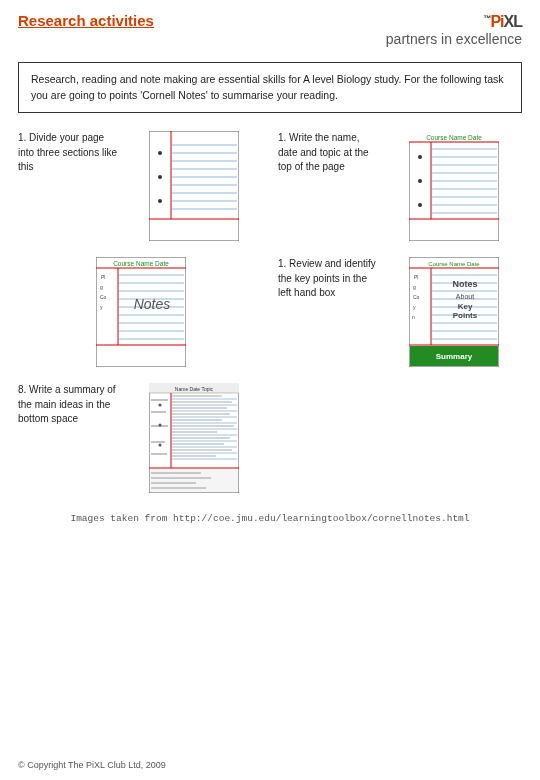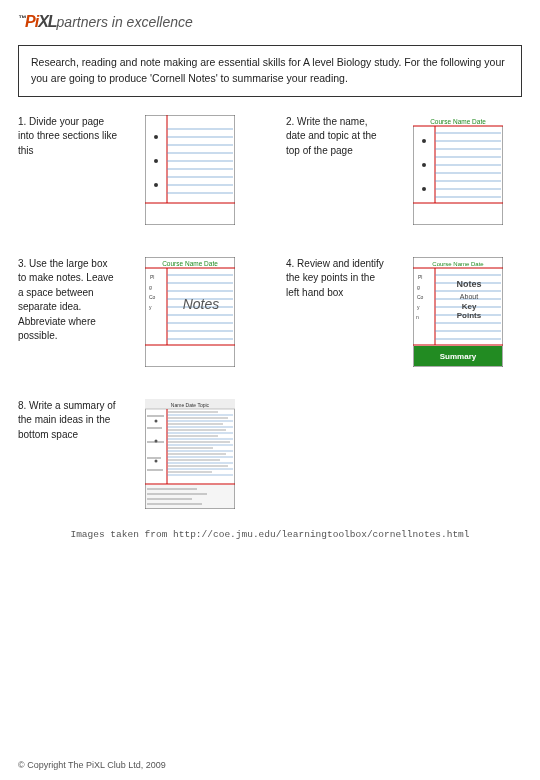--- a/index.html
+++ b/index.html
@@ -19,25 +19,25 @@
       padding: 12px 18px 0 18px;
     }
     #title {
       color: #d04000;
       font-size: 15px;
       font-weight: bold;
       text-decoration: underline;
     }
     #logo {
       display: flex;
+      flex-direction: column;
       align-items: flex-end;
       font-size: 9px;
       color: #444;
       line-height: 1.2;
-      font-style: italic;
     }
     #logo-main {
       font-size: 16px;
       font-weight: bold;
       color: #222;
       letter-spacing: -1px;
     }
     #logo-main span.tm { font-size: 8px; vertical-align: super; }
     #logo-main span.pi { color: #d04000; }
     #logo-main span.xl { color: #444; }
@@ -47,21 +47,21 @@
       margin: 14px 18px 10px 18px;
       border: 1.5px solid #333;
       padding: 9px 12px;
       font-size: 10.5px;
       line-height: 1.5;
     }
 
     .steps-grid {
       display: grid;
       grid-template-columns: 1fr 1fr;
-      gap: 16px;
+      gap: 0;
       padding: 0 10px;
       margin-top: 8px;
     }
     .step-cell {
       display: flex;
       flex-direction: row;
       align-items: flex-start;
       padding: 8px 6px 8px 8px;
     }
     .step-text {
@@ -117,30 +117,31 @@
       bottom: 10px;
       left: 18px;
       font-size: 9px;
       color: #555;
     }
   </style>
 </head>
 <body>
 
 <div id="header">
+  <div id="title">Research activities</div>
   <div id="logo">
     <div id="logo-main">
       <span class="tm">™</span><span class="pi">Pi</span><span class="xl">XL</span>
     </div>
     <div id="logo-sub">partners in excellence</div>
   </div>
 </div>
 
 <div id="intro-box">
-  <span>Research, reading and note making are essential skills for A level Biology study.  For the following your you are going to produce 'Cornell Notes' to summarise your reading.</span>
+  <span>Research, reading and note making are essential skills for A level Biology study.  For the following task you are going to points 'Cornell Notes' to summarise your reading.</span>
 </div>
 
 <div class="steps-grid">
 
   <div class="step-cell">
     <div class="step-text">1.  Divide your page into three sections like this</div>
     <div class="step-image">
 
       <svg class="cornell-simple" viewBox="0 0 90 110" xmlns="http://www.w3.org/2000/svg">
         <rect x="0" y="0" width="90" height="110" fill="white" stroke="#555" stroke-width="1"></rect>
@@ -160,21 +161,21 @@
         <line x1="22" y1="78" x2="88" y2="78" stroke="#6699cc" stroke-width="0.7"></line>
 
         <circle cx="11" cy="22" r="2" fill="#333"></circle>
         <circle cx="11" cy="46" r="2" fill="#333"></circle>
         <circle cx="11" cy="70" r="2" fill="#333"></circle>
       </svg>
     </div>
   </div>
 
   <div class="step-cell">
-    <div class="step-text">2.  Write the name, date and topic at the top of the page</div>
+    <div class="step-text">1.  Write the name, date and topic at the top of the page</div>
     <div class="step-image">
 
       <svg class="cornell-named" viewBox="0 0 90 110" xmlns="http://www.w3.org/2000/svg">
         <rect x="0" y="0" width="90" height="110" fill="white" stroke="#555" stroke-width="1"></rect>
 
         <rect x="0" y="0" width="90" height="11" fill="white"></rect>
         <text x="45" y="9" font-size="6.5" fill="#228B22" text-anchor="middle" font-family="Arial">Course Name  Date</text>
 
         <line x1="22" y1="11" x2="22" y2="88" stroke="#c00" stroke-width="1"></line>
 
@@ -193,21 +194,20 @@
         <line x1="22" y1="82" x2="88" y2="82" stroke="#6699cc" stroke-width="0.7"></line>
 
         <circle cx="11" cy="26" r="2" fill="#333"></circle>
         <circle cx="11" cy="50" r="2" fill="#333"></circle>
         <circle cx="11" cy="74" r="2" fill="#333"></circle>
       </svg>
     </div>
   </div>
 
   <div class="step-cell">
-    <div class="step-text">3.  Use the large box to make notes. Leave a space between separate idea. Abbreviate where possible.</div>
     <div class="step-image">
 
       <svg class="cornell-notes" viewBox="0 0 90 110" xmlns="http://www.w3.org/2000/svg">
         <rect x="0" y="0" width="90" height="110" fill="white" stroke="#555" stroke-width="1"></rect>
         <text x="45" y="9" font-size="6.5" fill="#228B22" text-anchor="middle" font-family="Arial">Course Name  Date</text>
         <line x1="0" y1="11" x2="90" y2="11" stroke="#c00" stroke-width="1"></line>
         <line x1="22" y1="11" x2="22" y2="88" stroke="#c00" stroke-width="1"></line>
         <line x1="0" y1="88" x2="90" y2="88" stroke="#c00" stroke-width="1"></line>
         <line x1="22" y1="18" x2="88" y2="18" stroke="#6699cc" stroke-width="0.7"></line>
         <line x1="22" y1="26" x2="88" y2="26" stroke="#6699cc" stroke-width="0.7"></line>
@@ -223,21 +223,21 @@
 
         <text x="5" y="22" font-size="5" fill="#444" font-family="Arial">Pl</text>
         <text x="4" y="32" font-size="5" fill="#444" font-family="Arial">g</text>
         <text x="4" y="42" font-size="5" fill="#444" font-family="Arial">Co</text>
         <text x="4" y="52" font-size="5" fill="#444" font-family="Arial">y</text>
       </svg>
     </div>
   </div>
 
   <div class="step-cell">
-    <div class="step-text">4.  Review and identify the key points in the left hand box</div>
+    <div class="step-text">1.  Review and identify the key points in the left hand box</div>
     <div class="step-image">
 
       <svg class="cornell-keypoints" viewBox="0 0 90 110" xmlns="http://www.w3.org/2000/svg">
         <rect x="0" y="0" width="90" height="110" fill="white" stroke="#555" stroke-width="1"></rect>
         <text x="45" y="9" font-size="6" fill="#228B22" text-anchor="middle" font-family="Arial">Course Name  Date</text>
         <line x1="0" y1="11" x2="90" y2="11" stroke="#c00" stroke-width="1"></line>
         <line x1="22" y1="11" x2="22" y2="88" stroke="#c00" stroke-width="1"></line>
         <line x1="0" y1="88" x2="90" y2="88" stroke="#c00" stroke-width="1"></line>
         <line x1="22" y1="18" x2="88" y2="18" stroke="#6699cc" stroke-width="0.7"></line>
         <line x1="22" y1="26" x2="88" y2="26" stroke="#6699cc" stroke-width="0.7"></line>

